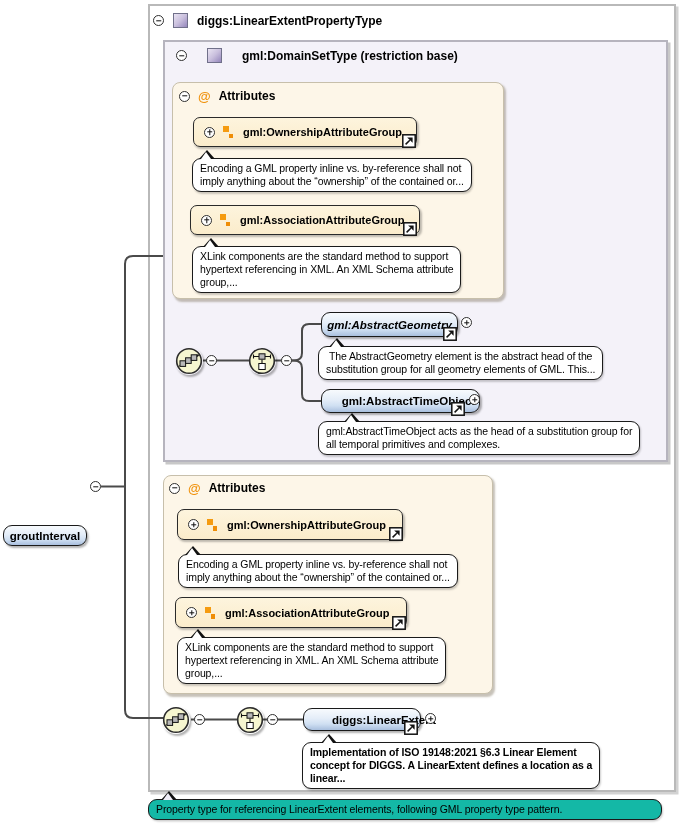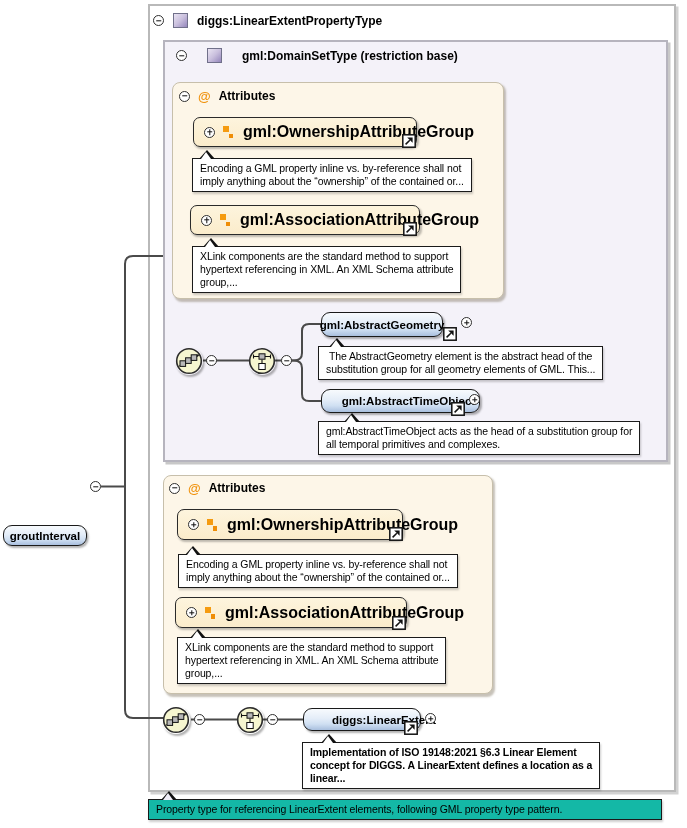--- a/index.html
+++ b/index.html
@@ -32,27 +32,27 @@
   .el-box{position:absolute;z-index:10;display:flex;align-items:center;justify-content:center;
           border:1.4px solid #1a1a1a;border-radius:9px;box-sizing:border-box;
           background:linear-gradient(180deg,#f7fafd 0%,#e4edf8 45%,#cfdff2 72%,#a9bfde 100%);
           box-shadow:1.5px 2px 2px rgba(0,0,0,.3);}
   .el-box .t{font-size:11.5px;font-weight:bold;white-space:nowrap;}
   
   .ag-box{position:absolute;z-index:10;display:flex;align-items:center;gap:8px;padding-left:10px;
           border:1.3px solid #2a2a2a;border-radius:7px;box-sizing:border-box;
           background:linear-gradient(180deg,#fdf4dd 0%,#fbeccb 100%);
           box-shadow:1.5px 2px 2px rgba(0,0,0,.25);}
-  .ag-box .t{font-size:16px;font-weight:bold;white-space:nowrap;}
+  .ag-box .t{font-size:11px;font-weight:bold;white-space:nowrap;}
   .ag-icon{position:relative;width:12px;height:12px;flex:0 0 auto;}
   .ag-icon::before{content:"";position:absolute;left:0;top:0;width:6px;height:6px;background:#f59b10;}
   .ag-icon::after{content:"";position:absolute;left:5.5px;top:7.5px;width:4.5px;height:4.5px;background:#ef8d06;}
   
   .tooltip{--nx:12px;position:absolute;z-index:10;background:#fff;border:1.3px solid #1a1a1a;
-           border-radius:0;padding:3px 7px;font-size:10.5px;line-height:13px;letter-spacing:-0.1px;
+           border-radius:9px;padding:3px 7px;font-size:10.5px;line-height:13px;letter-spacing:-0.1px;
            white-space:pre;box-shadow:1px 1.5px 2px rgba(0,0,0,.2);box-sizing:border-box;}
   .tooltip::before{content:"";position:absolute;top:-9px;left:var(--nx);width:0;height:0;
            border-left:8px solid transparent;border-right:8px solid transparent;border-bottom:9px solid #111;}
   .tooltip::after{content:"";position:absolute;top:-6.8px;left:calc(var(--nx) + 2.2px);width:0;height:0;
            border-left:5.8px solid transparent;border-right:5.8px solid transparent;border-bottom:7.2px solid #fff;}
   .tooltip.lavender{background:#14b8a6;}
   .tooltip.lavender::after{border-bottom-color:#efedf7;}
   
   .comp{position:absolute;width:28px;height:28px;z-index:11;border-radius:50%;
         box-shadow:1.5px 2px 2px rgba(0,0,0,.3);}
@@ -153,21 +153,21 @@
   <div class="comp" style="left:248px;top:347px;">
     <svg width="28" height="28" viewBox="0 0 28 28">
         <circle cx="14" cy="14" r="12.3" fill="#f6f6d0" stroke="#2b2b2b" stroke-width="1.6"></circle>
         <path d="M5.5 9.5 H22.5 M5.5 7.5 V11.5 M22.5 7.5 V11.5 M14 12.5 V16.5" stroke="#111" stroke-width="1.1" fill="none"></path>
         <rect x="11" y="6.8" width="6" height="5.4" fill="#b8b8b8" stroke="#111" stroke-width="1"></rect>
         <rect x="10.8" y="16.5" width="6.4" height="6" fill="#fff" stroke="#111" stroke-width="1"></rect>
       </svg>
   </div>
   <span class="chip" style="left:281px;top:355px;"></span>
 
-  <div class="el-box" style="left:321px;top:312px;width:122px;height:25px;">
+  <div class="el-box" style="left:321px;top:312px;width:137px;height:25px;font-style:italic;">
     <span class="t">gml:AbstractGeometry</span>
   </div>
   <span class="chip plus" style="left:461px;top:317px;"></span>
   <span class="link-icon" style="left:443px;top:327px;">
     <svg width="14" height="14" viewBox="0 0 14 14">
         <rect x="0.8" y="0.8" width="12.4" height="12.4" fill="#fff" stroke="#111" stroke-width="1.5"></rect>
         <path d="M3.6 10.4 L7.8 6.2" stroke="#111" stroke-width="1.5"></path>
         <polygon points="5.2,3.4 10.6,3.4 10.6,8.8" fill="#111"></polygon>
       </svg>
   </span>

